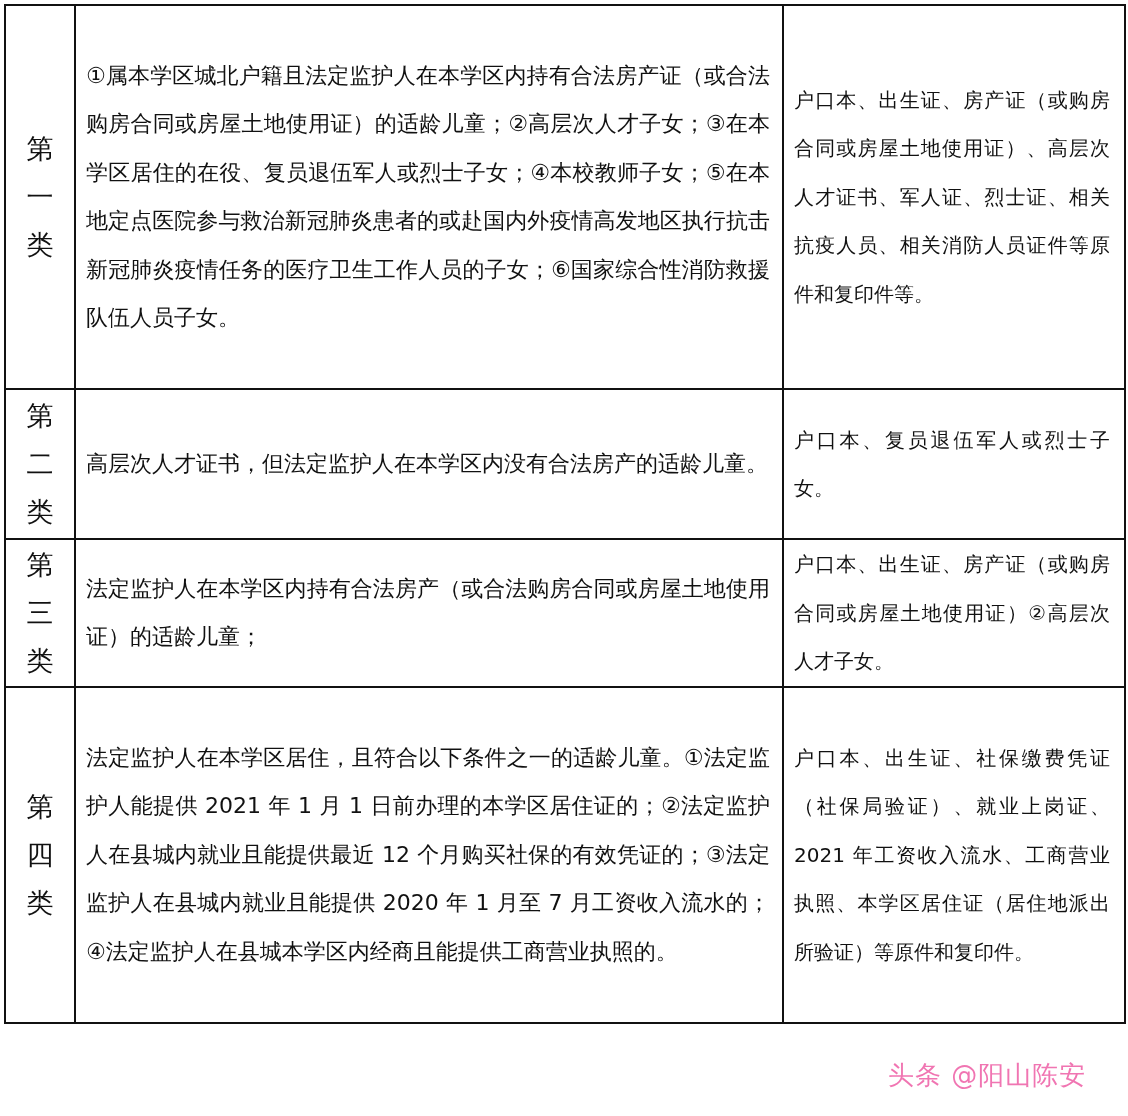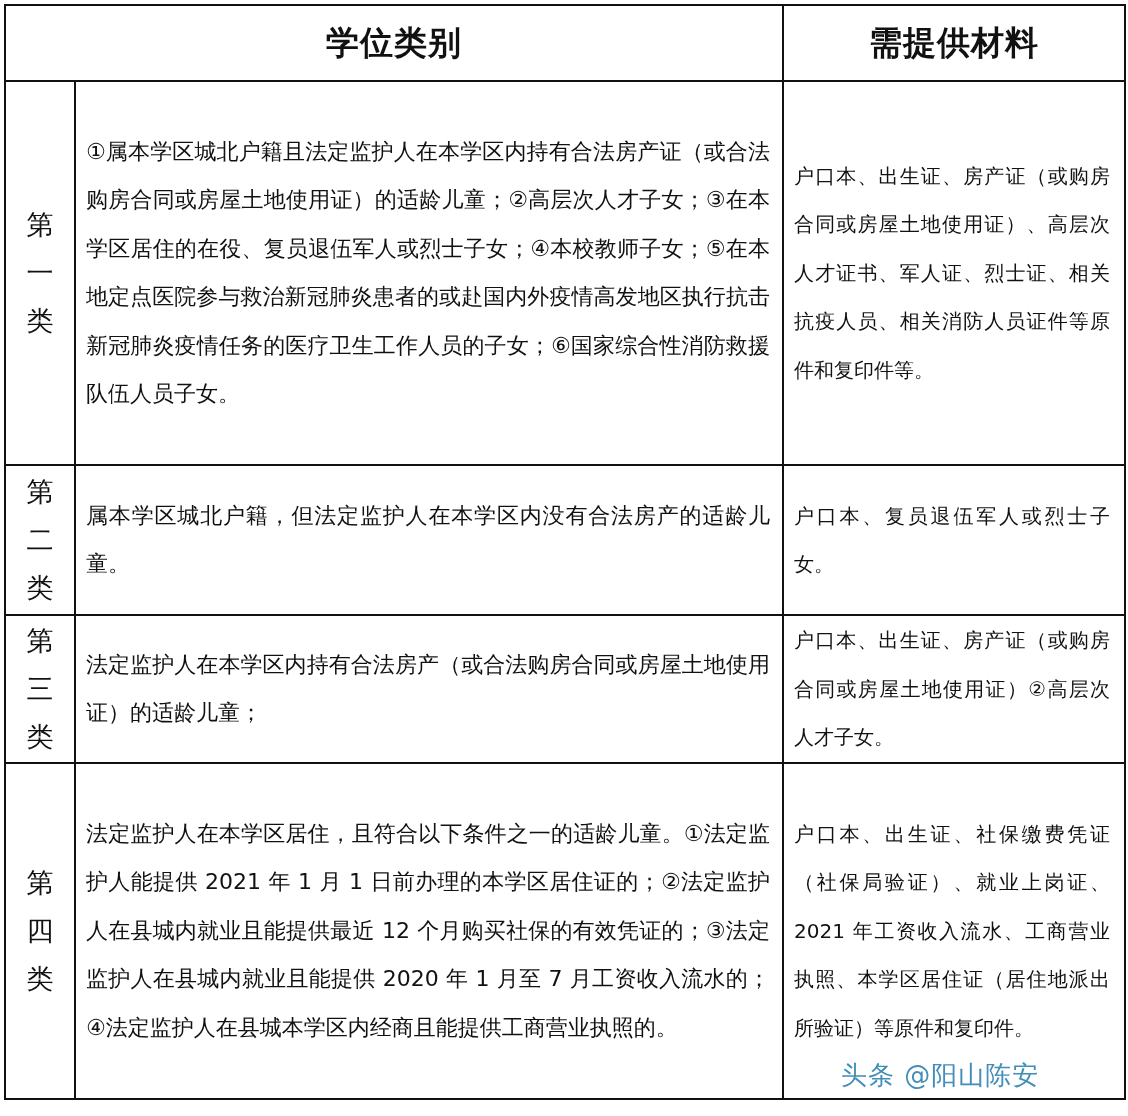--- a/index.html
+++ b/index.html
@@ -12,55 +12,51 @@
   .cat { width: 66px; text-align: center; font-size: 27px; line-height: 48px; }
   .cat span { display: block; }
   .desc { width: 706px; font-size: 22px; line-height: 48.5px; padding: 0 12px 0 10px !important;
           text-align: justify; text-justify: inter-character; }
   .mat { font-size: 20px; line-height: 48.5px; padding: 0 14px 0 10px !important;
          text-align: justify; text-justify: inter-character; }
   .r1 { height: 384px; }
   .r2 { height: 150px; }
   .r3 { height: 148px; }
   .r4 { height: 336px; }
-  .watermark { position: absolute; left: 841px; top: 1058px; font-size: 26px; color: #0369a1;
+  .watermark { position: absolute; left: 888px; top: 1058px; font-size: 26px; color: #ec4899;
                opacity: 0.75; letter-spacing: 1px; }
 </style>
 </head>
 <body>
 
 <table class="doc">
   <colgroup>
     <col style="width:70px">
     <col style="width:708px">
     <col style="width:342px">
   </colgroup>
   <tbody>
-      <tr>
-    <th class="hdr" colspan="2">学位类别</th>
-    <th class="hdr">需提供材料</th>
-  </tr>
 
   <tr class="r1">
     <td class="cat">
       <span>第</span>
       <span>一</span>
       <span>类</span>
     </td>
     <td class="desc">①属本学区城北户籍且法定监护人在本学区内持有合法房产证（或合法购房合同或房屋土地使用证）的适龄儿童；②高层次人才子女；③在本学区居住的在役、复员退伍军人或烈士子女；④本校教师子女；⑤在本地定点医院参与救治新冠肺炎患者的或赴国内外疫情高发地区执行抗击新冠肺炎疫情任务的医疗卫生工作人员的子女；⑥国家综合性消防救援队伍人员子女。</td>
     <td class="mat">户口本、出生证、房产证（或购房合同或房屋土地使用证）、高层次人才证书、军人证、烈士证、相关抗疫人员、相关消防人员证件等原件和复印件等。</td>
   </tr>
 
   <tr class="r2">
     <td class="cat">
       <span>第</span>
       <span>二</span>
       <span>类</span>
     </td>
-    <td class="desc">属本学区城北户籍，但法定监护人在本学区内没有合法房产的适龄儿童。</td>
+    <td class="desc">高层次人才证书，但法定监护人在本学区内没有合法房产的适龄儿童。</td>
     <td class="mat">户口本、复员退伍军人或烈士子女。</td>
   </tr>
 
   <tr class="r3">
     <td class="cat">
       <span>第</span>
       <span>三</span>
       <span>类</span>
     </td>
     <td class="desc">法定监护人在本学区内持有合法房产（或合法购房合同或房屋土地使用证）的适龄儿童；</td>

